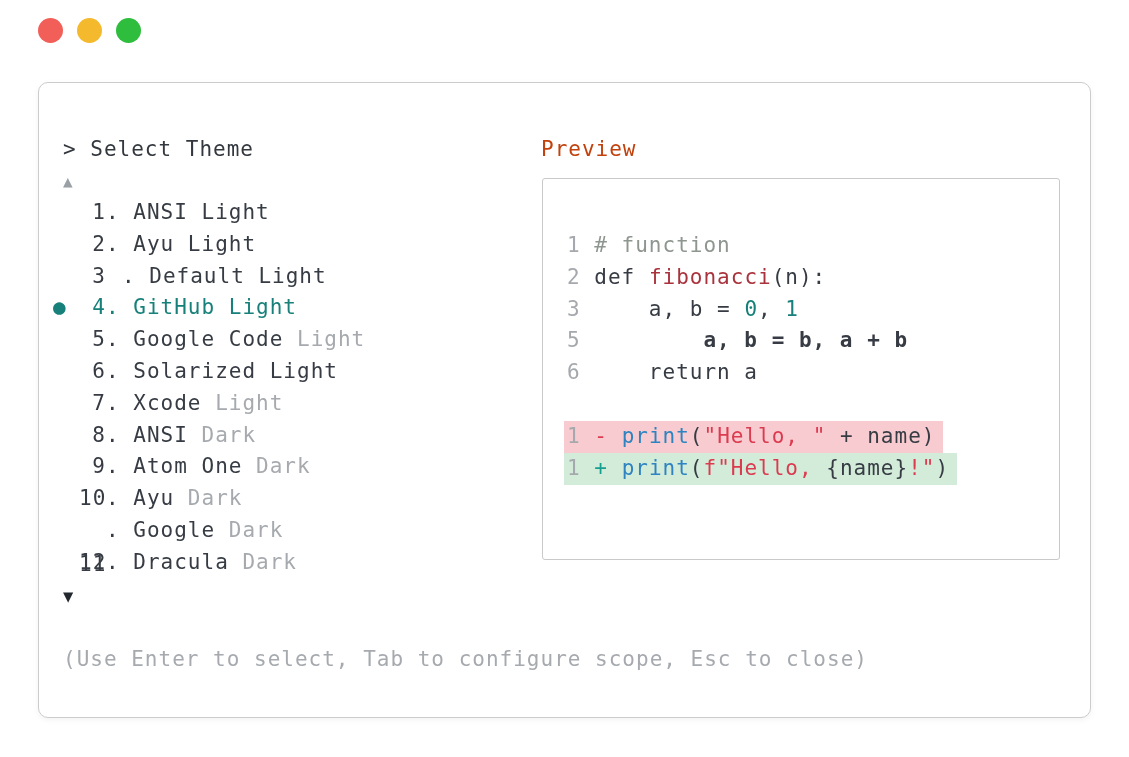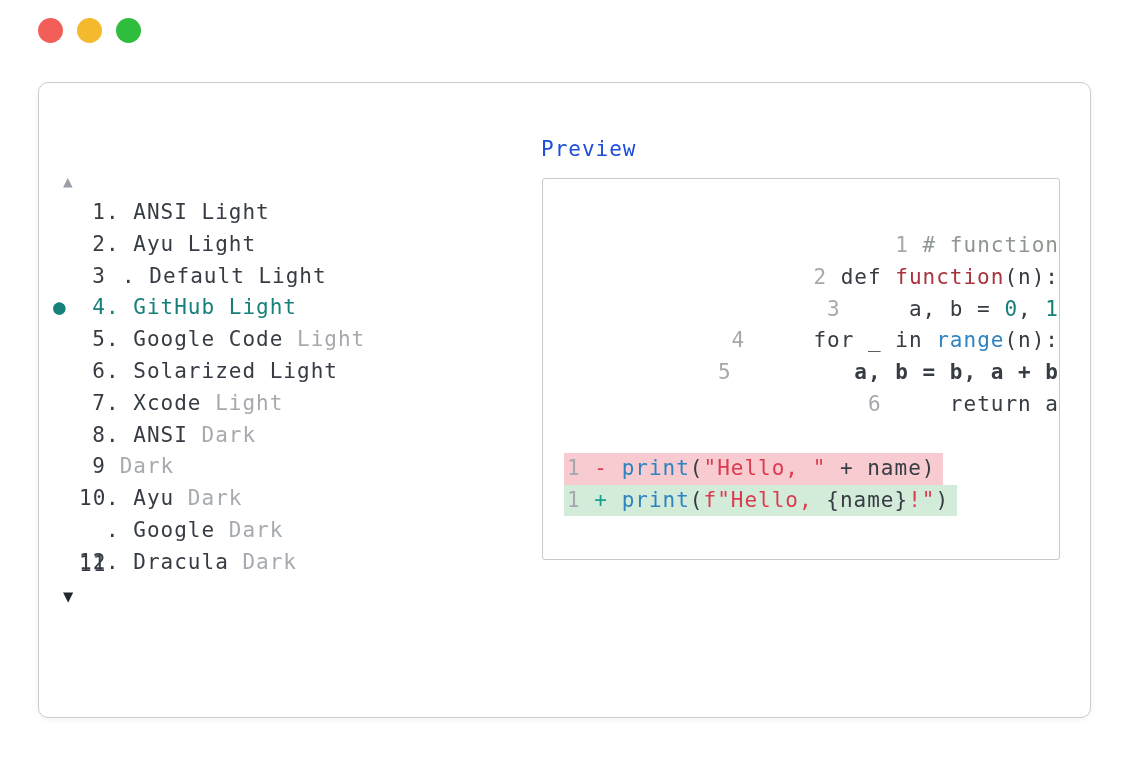--- a/index.html
+++ b/index.html
@@ -18,65 +18,66 @@
   }
   .prompt { position:absolute; left:24px; top:50px; height:32px; line-height:32px; font-size:21px; color:#33383f; white-space:pre; }
   .scroll-up { position:absolute; left:24px; top:84px; height:30px; line-height:30px; font-size:16px; color:#9aa0a6; }
   .scroll-down { position:absolute; left:24px; top:497px; height:32px; line-height:32px; font-size:17px; color:#23282e; }
   .theme-list { position:absolute; left:0; top:114px; width:500px; font-size:21px; }
   .list-item { display:flex; height:31.8px; line-height:31.8px; padding-left:14px; white-space:pre; cursor:default; }
   .bullet { width:26px; text-align:left; }
   .num { width:27px; text-align:right; }
   .muted { }
   .hint { position:absolute; left:24px; top:560px; height:32px; line-height:32px; font-size:21px; white-space:pre; }
-  .preview-label { position:absolute; left:502px; top:50px; height:32px; line-height:32px; font-size:21px; color:#1d4ed8; }
+  .preview-label { position:absolute; left:502px; top:50px; height:32px; line-height:32px; font-size:21px; color:#c2410c; }
   .preview-box {
     position:absolute; left:503px; top:95px; width:518px; height:382px;
     border:1.5px solid #c9c9c9; border-radius:3px; background:#ffffff;
   }
   .code { position:absolute; left:0; top:51px; width:100%; padding-left:24px; font-size:21px; }
-  .code-line { height:31.8px; line-height:31.8px; white-space:pre;text-align:right; }
+  .code-line { height:31.8px; line-height:31.8px; white-space:pre; }
   .code-gap { height:32px; }
   .diff-row { height:31.8px; line-height:31.8px; white-space:pre; }
   .diff-pill { display:inline-block; padding:0 8px 0 3px; margin-left:-3px; height:31.8px; }
 </style>
 </head>
 <body>
 
 <div class="traffic">
   <div class="light" style="background: rgb(241, 95, 88);"></div>
   <div class="light" style="background: rgb(244, 185, 45);"></div>
   <div class="light" style="background: rgb(46, 189, 61);"></div>
 </div>
 
 <div class="window">
+  <div class="prompt">&gt; Select Theme</div>
   <div class="scroll-up">▲</div>
   <div class="theme-list">
       <div class="list-item"><span class="bullet" style="color: rgb(23, 128, 122);"> </span><span class="num" style="color: rgb(55, 60, 68);">1</span><span class="label" style="color: rgb(55, 60, 68);">. ANSI Light</span></div>
       <div class="list-item"><span class="bullet" style="color: rgb(23, 128, 122);"> </span><span class="num" style="color: rgb(55, 60, 68);">2</span><span class="label" style="color: rgb(55, 60, 68);">. Ayu Light</span></div>
       <div class="list-item"><span class="bullet" style="color: rgb(23, 128, 122);"> </span><span class="num" style="color: rgb(55, 60, 68);">3</span><span class="label" style="color: rgb(55, 60, 68); margin-left: 16px;">. Default Light</span></div>
       <div class="list-item"><span class="bullet" style="color: rgb(23, 128, 122);">●</span><span class="num" style="color: rgb(23, 128, 122);">4</span><span class="label" style="color: rgb(23, 128, 122);">. GitHub Light</span></div>
       <div class="list-item"><span class="bullet" style="color: rgb(23, 128, 122);"> </span><span class="num" style="color: rgb(55, 60, 68);">5</span><span class="label" style="color: rgb(55, 60, 68);">. Google Code</span><span class="muted" style="color: rgb(166, 170, 174);"> Light</span></div>
       <div class="list-item"><span class="bullet" style="color: rgb(23, 128, 122);"> </span><span class="num" style="color: rgb(55, 60, 68);">6</span><span class="label" style="color: rgb(55, 60, 68);">. Solarized Light</span></div>
       <div class="list-item"><span class="bullet" style="color: rgb(23, 128, 122);"> </span><span class="num" style="color: rgb(55, 60, 68);">7</span><span class="label" style="color: rgb(55, 60, 68);">. Xcode</span><span class="muted" style="color: rgb(166, 170, 174);"> Light</span></div>
       <div class="list-item"><span class="bullet" style="color: rgb(23, 128, 122);"> </span><span class="num" style="color: rgb(55, 60, 68);">8</span><span class="label" style="color: rgb(55, 60, 68); text-align: right;">. ANSI</span><span class="muted" style="color: rgb(166, 170, 174);"> Dark</span></div>
-      <div class="list-item"><span class="bullet" style="color: rgb(23, 128, 122);"> </span><span class="num" style="color: rgb(55, 60, 68);">9</span><span class="muted" style="color: rgb(166, 170, 174);"> Dark</span></div>
+      <div class="list-item"><span class="bullet" style="color: rgb(23, 128, 122);"> </span><span class="num" style="color: rgb(55, 60, 68);">9</span><span class="label" style="color: rgb(55, 60, 68);">. Atom One</span><span class="muted" style="color: rgb(166, 170, 174);"> Dark</span></div>
       <div class="list-item"><span class="bullet" style="color: rgb(23, 128, 122);"> </span><span class="num" style="color: rgb(55, 60, 68);">10</span><span class="label" style="color: rgb(55, 60, 68);">. Ayu</span><span class="muted" style="color: rgb(166, 170, 174);"> Dark</span></div>
       <div class="list-item"><span class="bullet" style="color: rgb(23, 128, 122);"> </span><span class="num" style="color: rgb(55, 60, 68); margin-top: 34px;">11</span><span class="label" style="color: rgb(55, 60, 68);">. Google</span><span class="muted" style="color: rgb(166, 170, 174);"> Dark</span></div>
       <div class="list-item"><span class="bullet" style="color: rgb(23, 128, 122);"> </span><span class="num" style="color: rgb(55, 60, 68);">12</span><span class="label" style="color: rgb(55, 60, 68);">. Dracula</span><span class="muted" style="color: rgb(166, 170, 174);"> Dark</span></div>
     </div>
   <div class="scroll-down">▼</div>
+  <div class="hint" style="color: rgb(166, 170, 174);">(Use Enter to select, Tab to configure scope, Esc to close)</div>
 
   <div class="preview-label">Preview</div>
   <div class="preview-box">
     <div class="code">
         <div class="code-line"><span style="color: rgb(165, 169, 173);">1 </span><span style="color: rgb(142, 150, 143);"># function</span></div>
-        <div class="code-line"><span style="color: rgb(165, 169, 173);">2 </span><span style="color: rgb(55, 60, 68);">def </span><span style="color: rgb(169, 51, 61);">function</span><span style="color: rgb(55, 60, 68);">(n):</span></div>
+        <div class="code-line"><span style="color: rgb(165, 169, 173);">2 </span><span style="color: rgb(55, 60, 68);">def </span><span style="color: rgb(169, 51, 61);">fibonacci</span><span style="color: rgb(55, 60, 68);">(n):</span></div>
         <div class="code-line"><span style="color: rgb(165, 169, 173);">3 </span><span style="color: rgb(55, 60, 68);">    a, b = </span><span style="color: rgb(23, 128, 122);">0</span><span style="color: rgb(55, 60, 68);">, </span><span style="color: rgb(23, 128, 122);">1</span></div>
-        <div class="code-line"><span style="color: rgb(165, 169, 173);">4 </span><span style="color: rgb(55, 60, 68);">    for _ in </span><span style="color: rgb(46, 131, 192);">range</span><span style="color: rgb(55, 60, 68);">(n):</span></div>
         <div class="code-line"><span style="color: rgb(165, 169, 173);">5 </span><span style="color: rgb(55, 60, 68); font-weight: bold;">        a, b = b, a + b</span></div>
         <div class="code-line"><span style="color: rgb(165, 169, 173);">6 </span><span style="color: rgb(55, 60, 68);">    return a</span></div>
         <div class="code-gap"></div>
         <div class="diff-row"><span class="diff-pill" style="background: rgb(247, 203, 207);"><span style="color: rgb(165, 169, 173);">1</span><span style="color: rgb(55, 60, 68);"> </span><span style="color: rgb(220, 58, 79);">-</span><span style="color: rgb(55, 60, 68);"> </span><span style="color: rgb(46, 131, 192);">print</span><span style="color: rgb(55, 60, 68);">(</span><span style="color: rgb(220, 58, 79);">"Hello, "</span><span style="color: rgb(55, 60, 68);"> + name)</span></span></div>
         <div class="diff-row"><span class="diff-pill" style="background: rgb(211, 236, 218);"><span style="color: rgb(165, 169, 173);">1</span><span style="color: rgb(55, 60, 68);"> </span><span style="color: rgb(22, 158, 142);">+</span><span style="color: rgb(55, 60, 68);"> </span><span style="color: rgb(46, 131, 192);">print</span><span style="color: rgb(55, 60, 68);">(</span><span style="color: rgb(220, 58, 79);">f"Hello, </span><span style="color: rgb(55, 60, 68);">{name}</span><span style="color: rgb(220, 58, 79);">!"</span><span style="color: rgb(55, 60, 68);">)</span></span></div>
       </div>
   </div>
 </div>
 
 </body></html>

